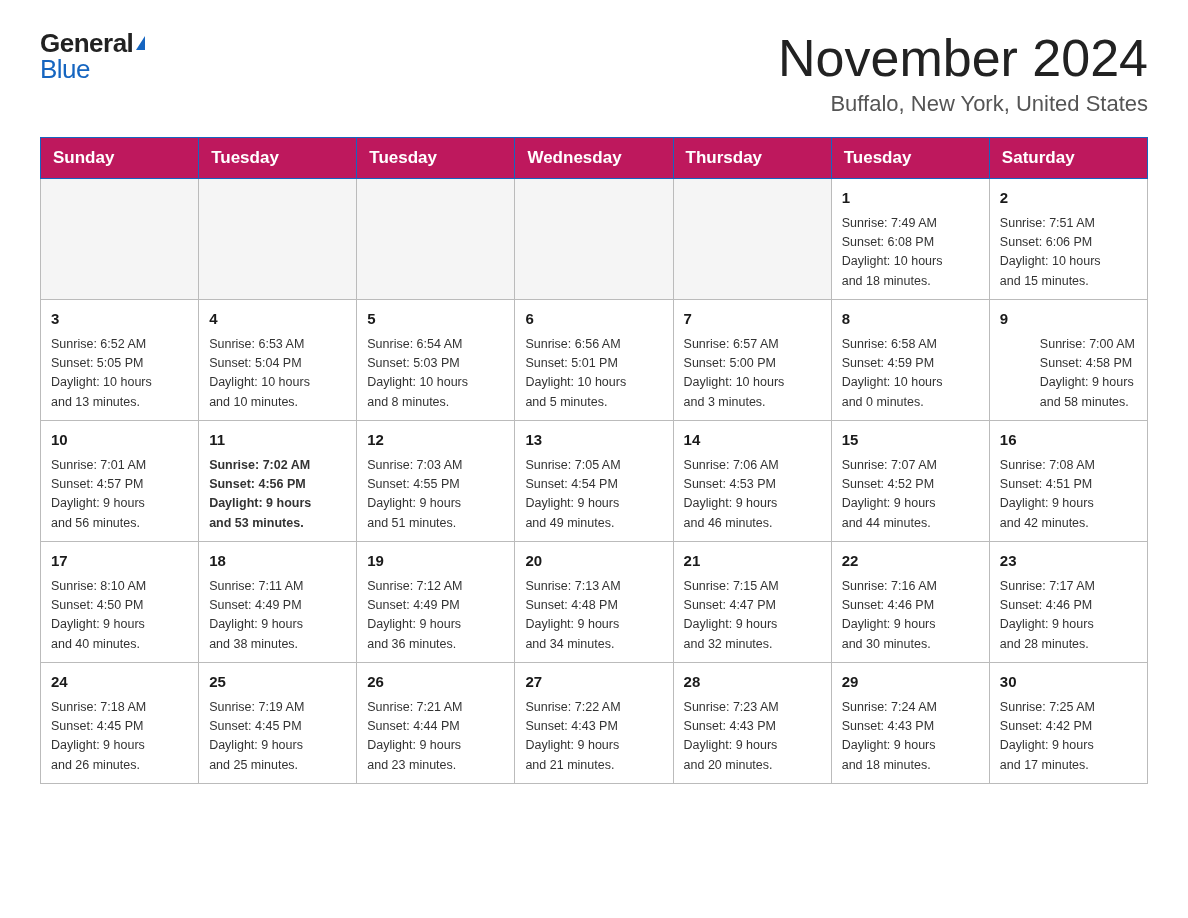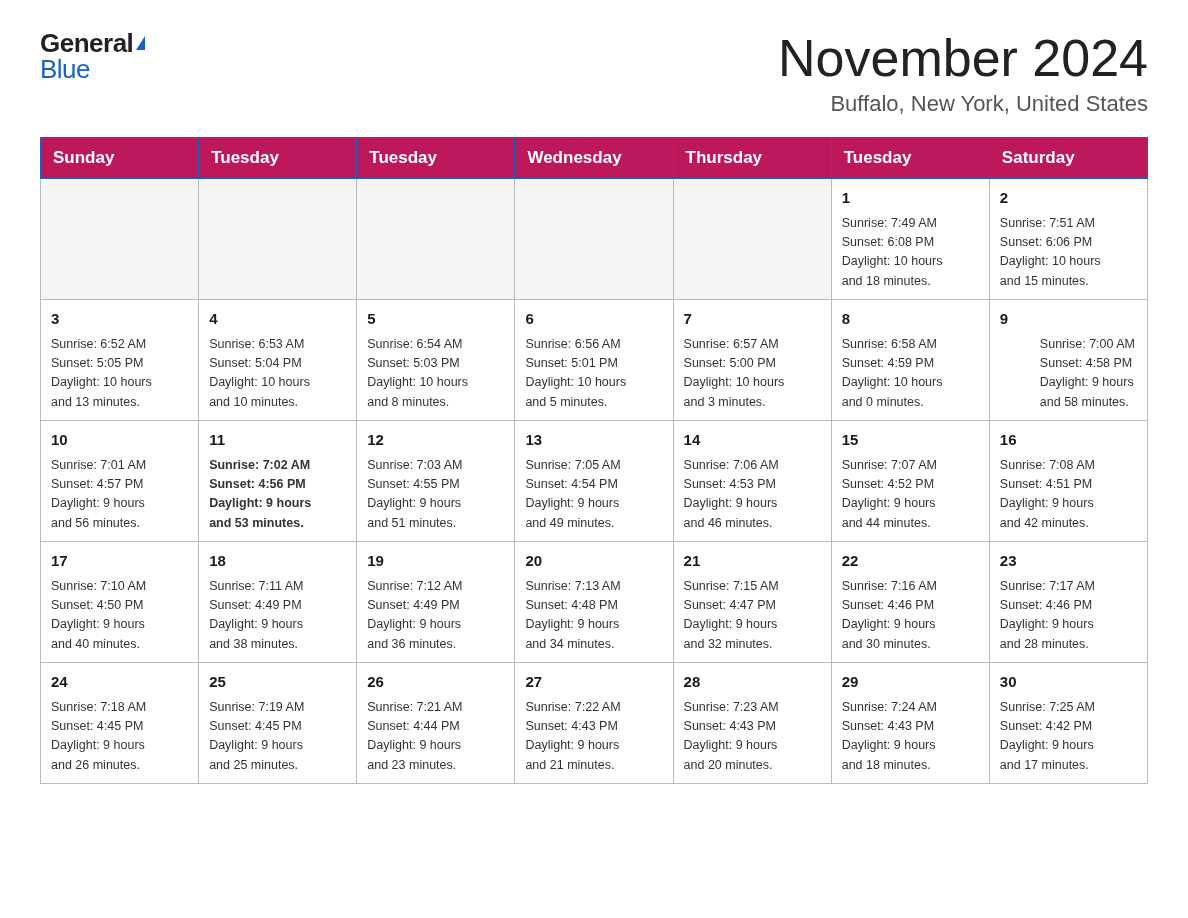--- a/index.html
+++ b/index.html
@@ -240,21 +240,21 @@
           <span class="day-num">16</span>
           <div class="day-info" style="white-space: pre-line;">Sunrise: 7:08 AM
 Sunset: 4:51 PM
 Daylight: 9 hours
 and 42 minutes.</div>
         </td>
       </tr>
       <tr>
         <td>
           <span class="day-num">17</span>
-          <div class="day-info" style="white-space: pre-line;">Sunrise: 7:10 AM
+          <div class="day-info" style="white-space: pre-line;">Sunrise: 8:10 AM
 Sunset: 4:50 PM
 Daylight: 9 hours
 and 40 minutes.</div>
         </td>
         <td>
           <span class="day-num">18</span>
           <div class="day-info" style="white-space: pre-line;">Sunrise: 7:11 AM
 Sunset: 4:49 PM
 Daylight: 9 hours
 and 38 minutes.</div>

